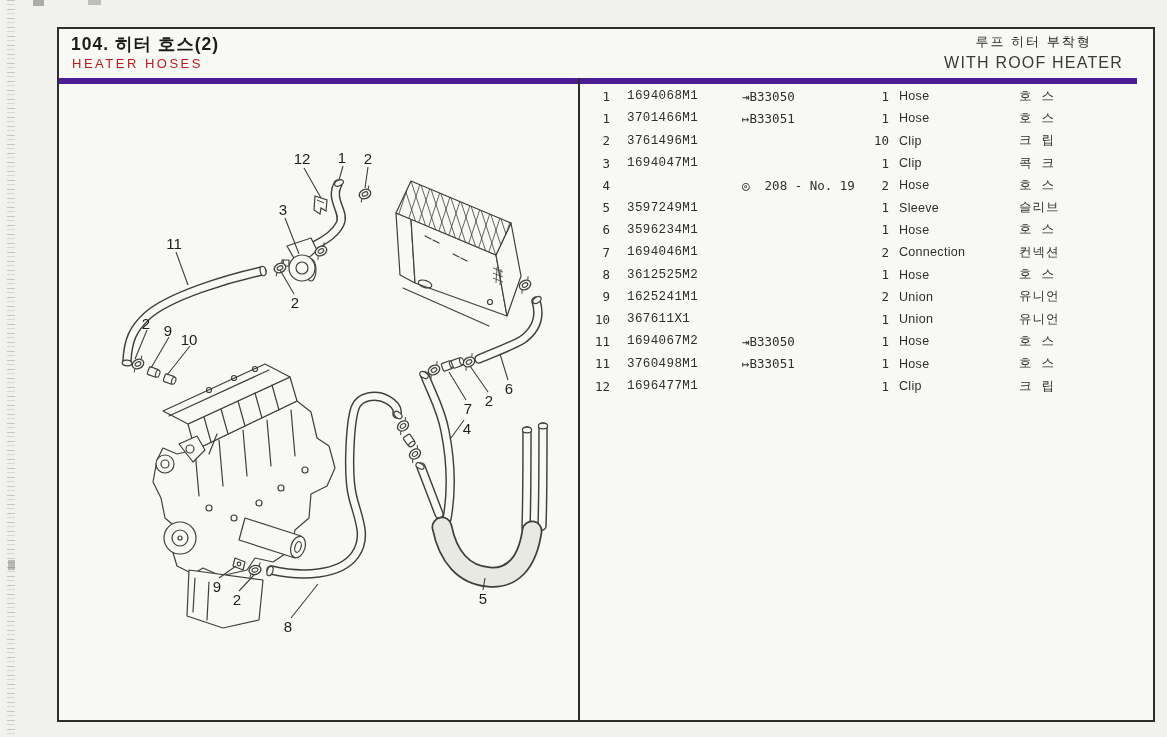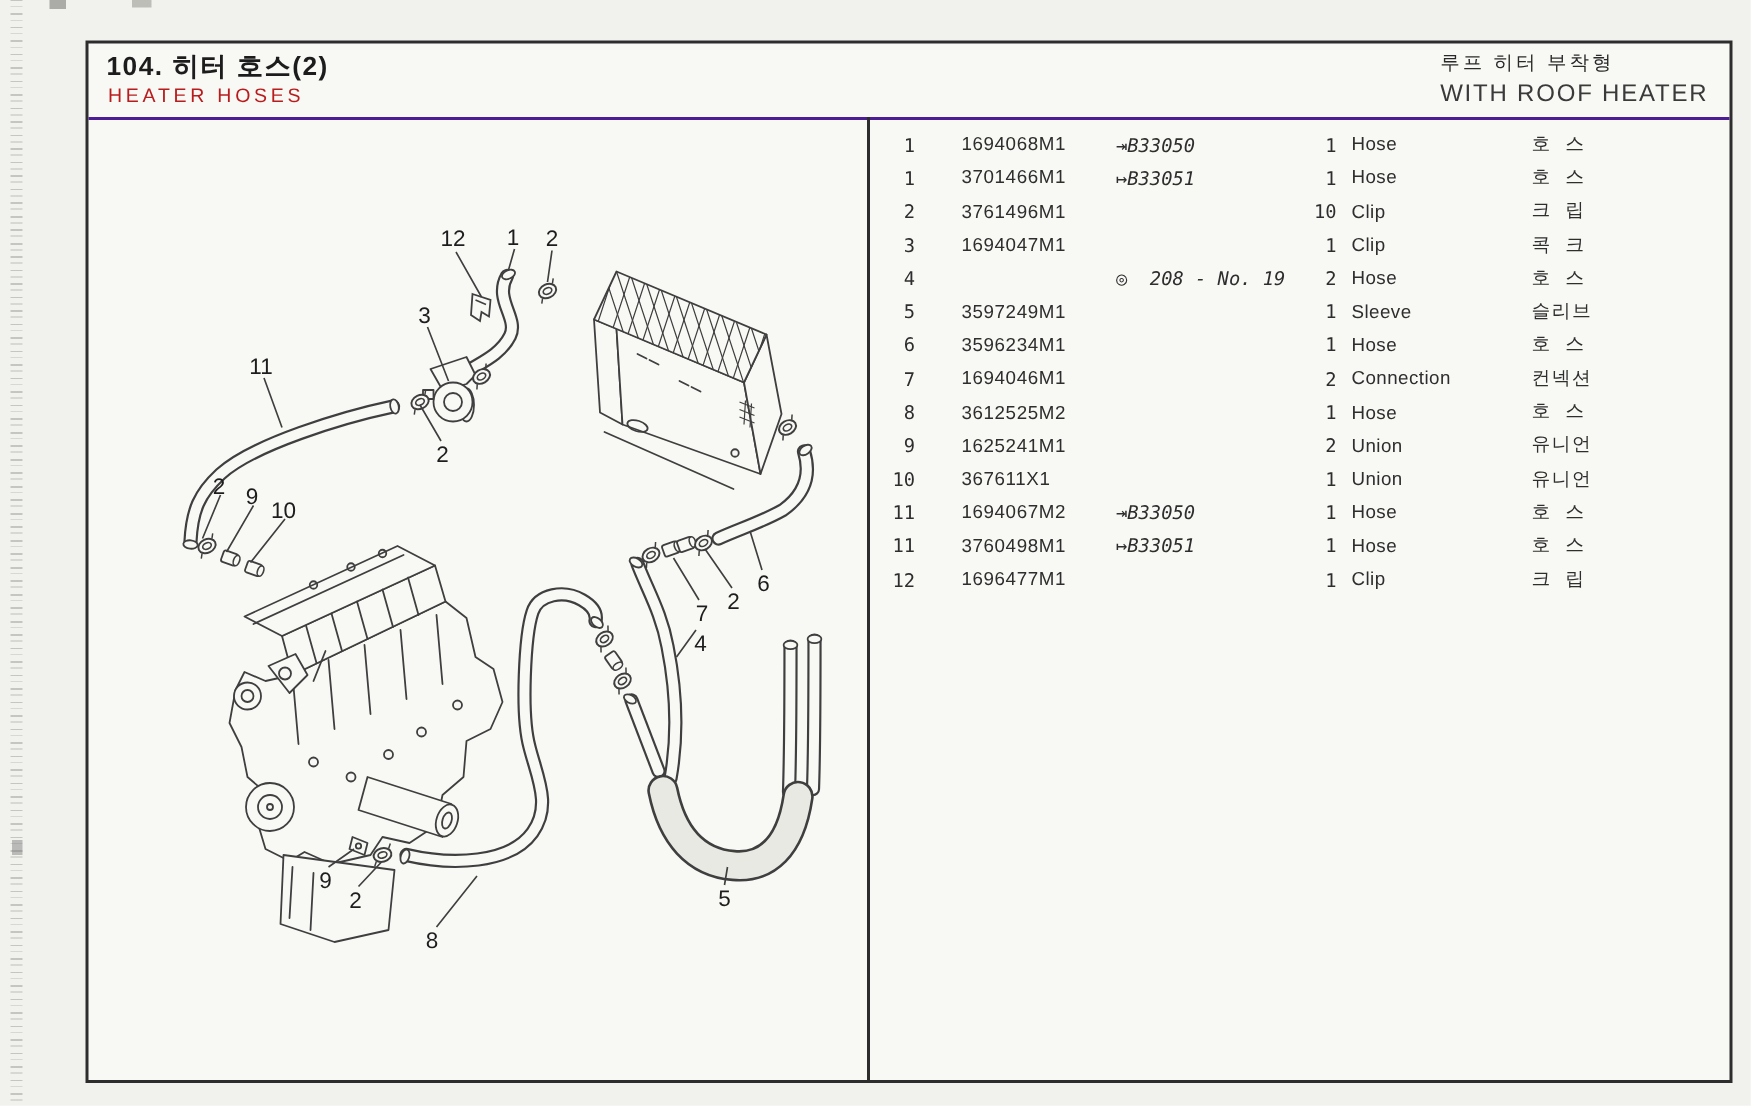--- a/index.html
+++ b/index.html
@@ -12,38 +12,38 @@
   
   .scan-band{position:absolute;left:7px;top:0;width:8px;height:737px;
     background:repeating-linear-gradient(180deg, rgba(95,95,88,.30) 0 1px, rgba(0,0,0,0) 1px 4px, rgba(125,125,115,.22) 4px 5px, rgba(0,0,0,0) 5px 9px);}
   .mark-a{position:absolute;left:33px;top:0;width:11px;height:6px;background:#9a9a95;opacity:.8;}
   .mark-b{position:absolute;left:88px;top:0;width:13px;height:5px;background:#a8a8a2;opacity:.7;}
   .mark-c{position:absolute;left:8px;top:560px;width:7px;height:10px;background:#777;opacity:.45;}
 
   .sheet{position:absolute;left:57px;top:27px;width:1098px;height:695px;
     background:#f8f8f5;border:2px solid #2d2d2d;box-sizing:border-box;}
 
-  .header{position:absolute;left:0;right:0;top:0;height:49px;border-bottom:2px solid #4c1d95;}
+  .header{position:absolute;left:0;right:16px;top:0;height:49px;border-bottom:6px solid #4c1d95;}
   .title-kr{position:absolute;left:12px;top:3px;font-size:17.5px;font-weight:600;letter-spacing:1px;color:#1c1c1c;}
   .title-en{position:absolute;left:13px;top:27px;font-size:13px;letter-spacing:2.5px;color:#b91c1c;}
-  .variant{position:absolute;right:14px;top:4px;text-align:left;}
+  .variant{position:absolute;right:14px;top:4px;text-align:center;}
   .variant-kr{font-size:13px;letter-spacing:2px;color:#2a2a2a;}
   .variant-en{font-size:16px;letter-spacing:1.2px;color:#3a3a3a;margin-top:3px;}
 
   .divider{position:absolute;left:519px;top:49px;bottom:0;width:2px;background:#2d2d2d;}
 
   .diagram-pane{position:absolute;left:0;top:49px;width:519px;height:642px;}
 
   .parts-table{position:absolute;left:521px;top:49px;right:0;bottom:0;padding-top:7px;
     font-size:12.5px;color:#2e2e2e;}
   .tr{display:flex;height:22.3px;align-items:center;}
   .td{display:block;white-space:pre;}
   .ref{width:30px;text-align:right;font-family:"DejaVu Sans Mono","DejaVu Sans",monospace;}
-  .part{margin-left:31px;width:95px;font-family:Liberation Sans, sans-serif;letter-spacing:.4px;}
-  .note{margin-left:8px;width:114px;font-family:"DejaVu Sans Mono","DejaVu Sans",monospace;font-style:italic;}
+  .part{margin-left:17px;width:95px;font-family:Liberation Mono, monospace;letter-spacing:.4px;}
+  .note{margin-left:20px;width:114px;font-family:"DejaVu Sans Mono","DejaVu Sans",monospace;}
   .qty{margin-left:8px;width:25px;text-align:right;font-family:"DejaVu Sans Mono","DejaVu Sans",monospace;}
   .nen{margin-left:10px;width:100px;letter-spacing:.3px;}
   .nkr{margin-left:20px;letter-spacing:1px;}
 
   svg .ln{stroke:#3f3f3f;stroke-width:1.2;fill:none;stroke-linejoin:round;stroke-linecap:round;}
   svg .fl{stroke:#3f3f3f;stroke-width:1.2;fill:#f8f8f5;stroke-linejoin:round;}
   svg .tube-o{stroke:#3f3f3f;stroke-width:9.5;fill:none;stroke-linecap:round;}
   svg .tube-i{stroke:#f8f8f5;stroke-width:6.6;fill:none;stroke-linecap:round;}
   svg .sleeve-o{stroke:#3f3f3f;stroke-width:21;fill:none;stroke-linecap:round;}
   svg .sleeve-i{stroke:#e9e9e4;stroke-width:17.5;fill:none;stroke-linecap:round;}

